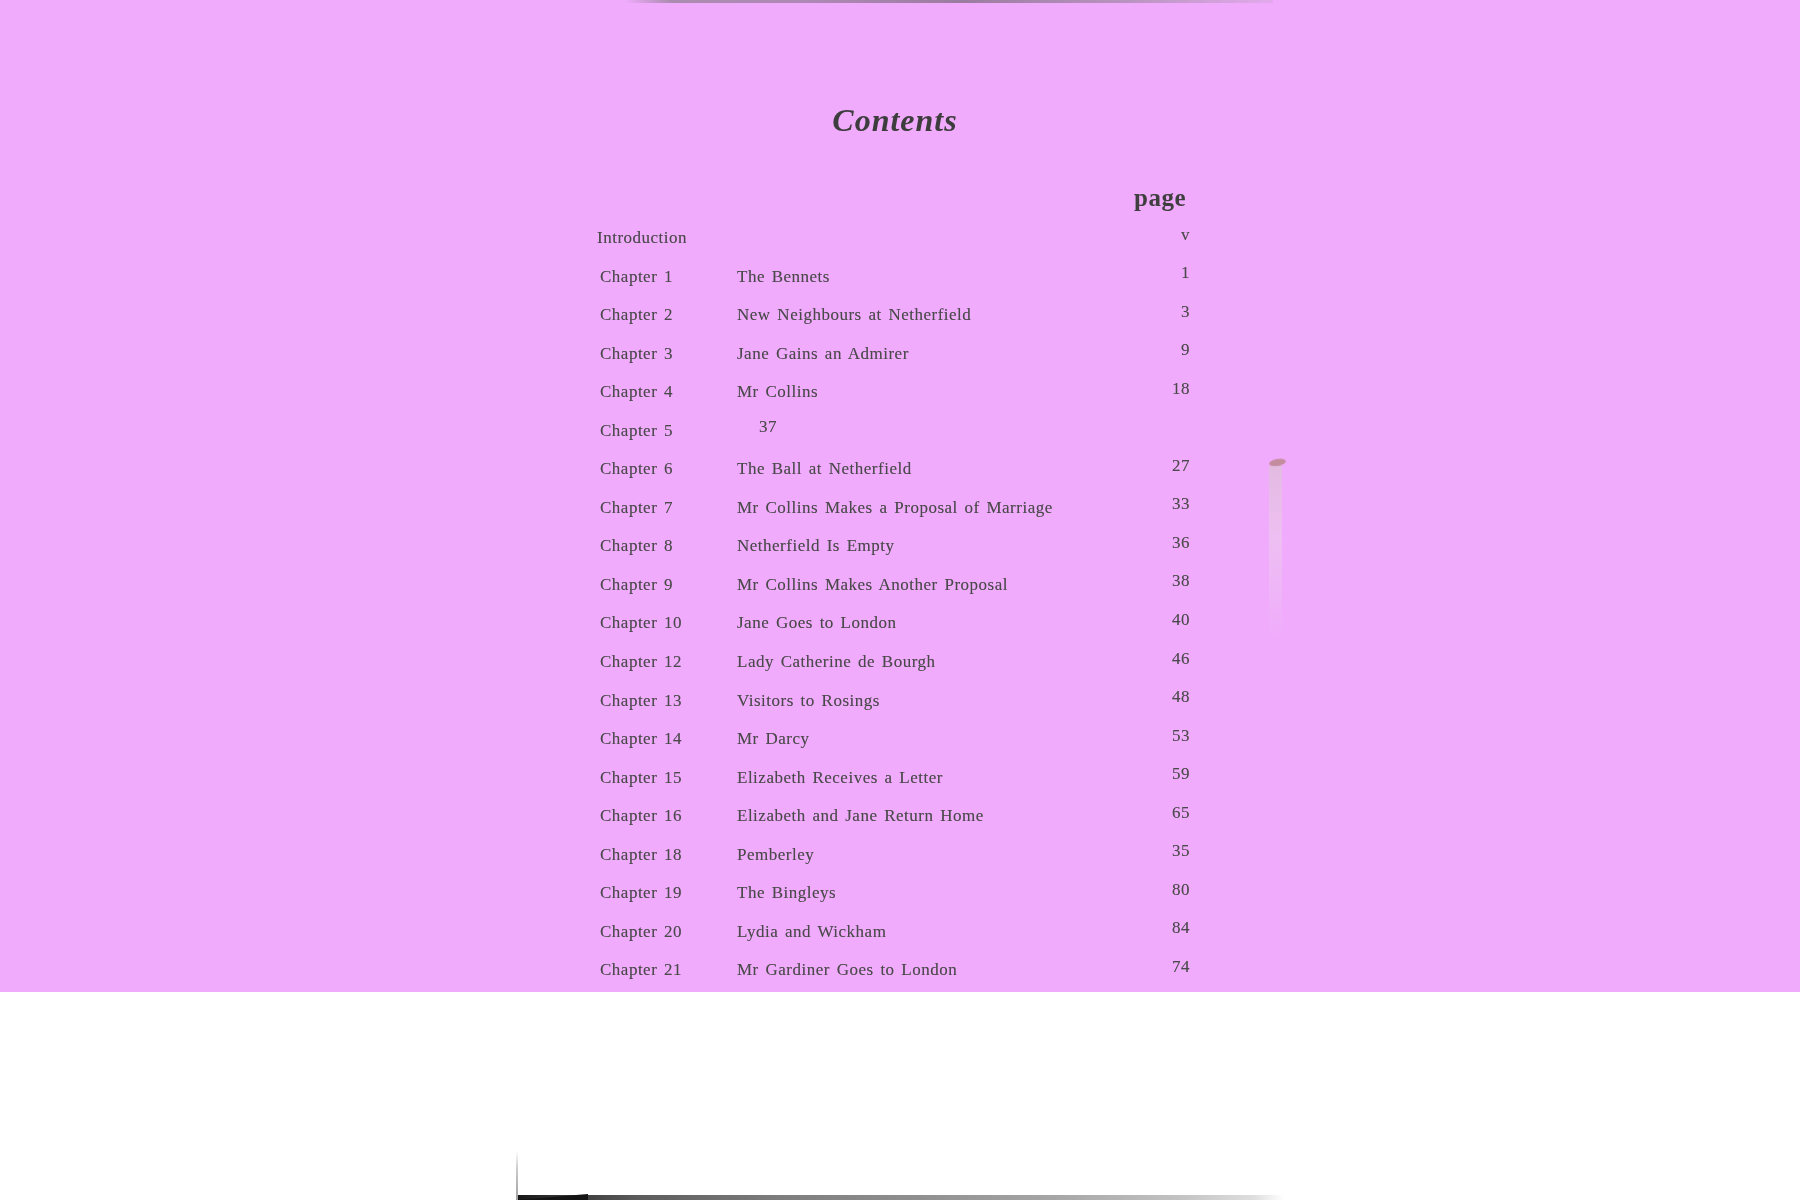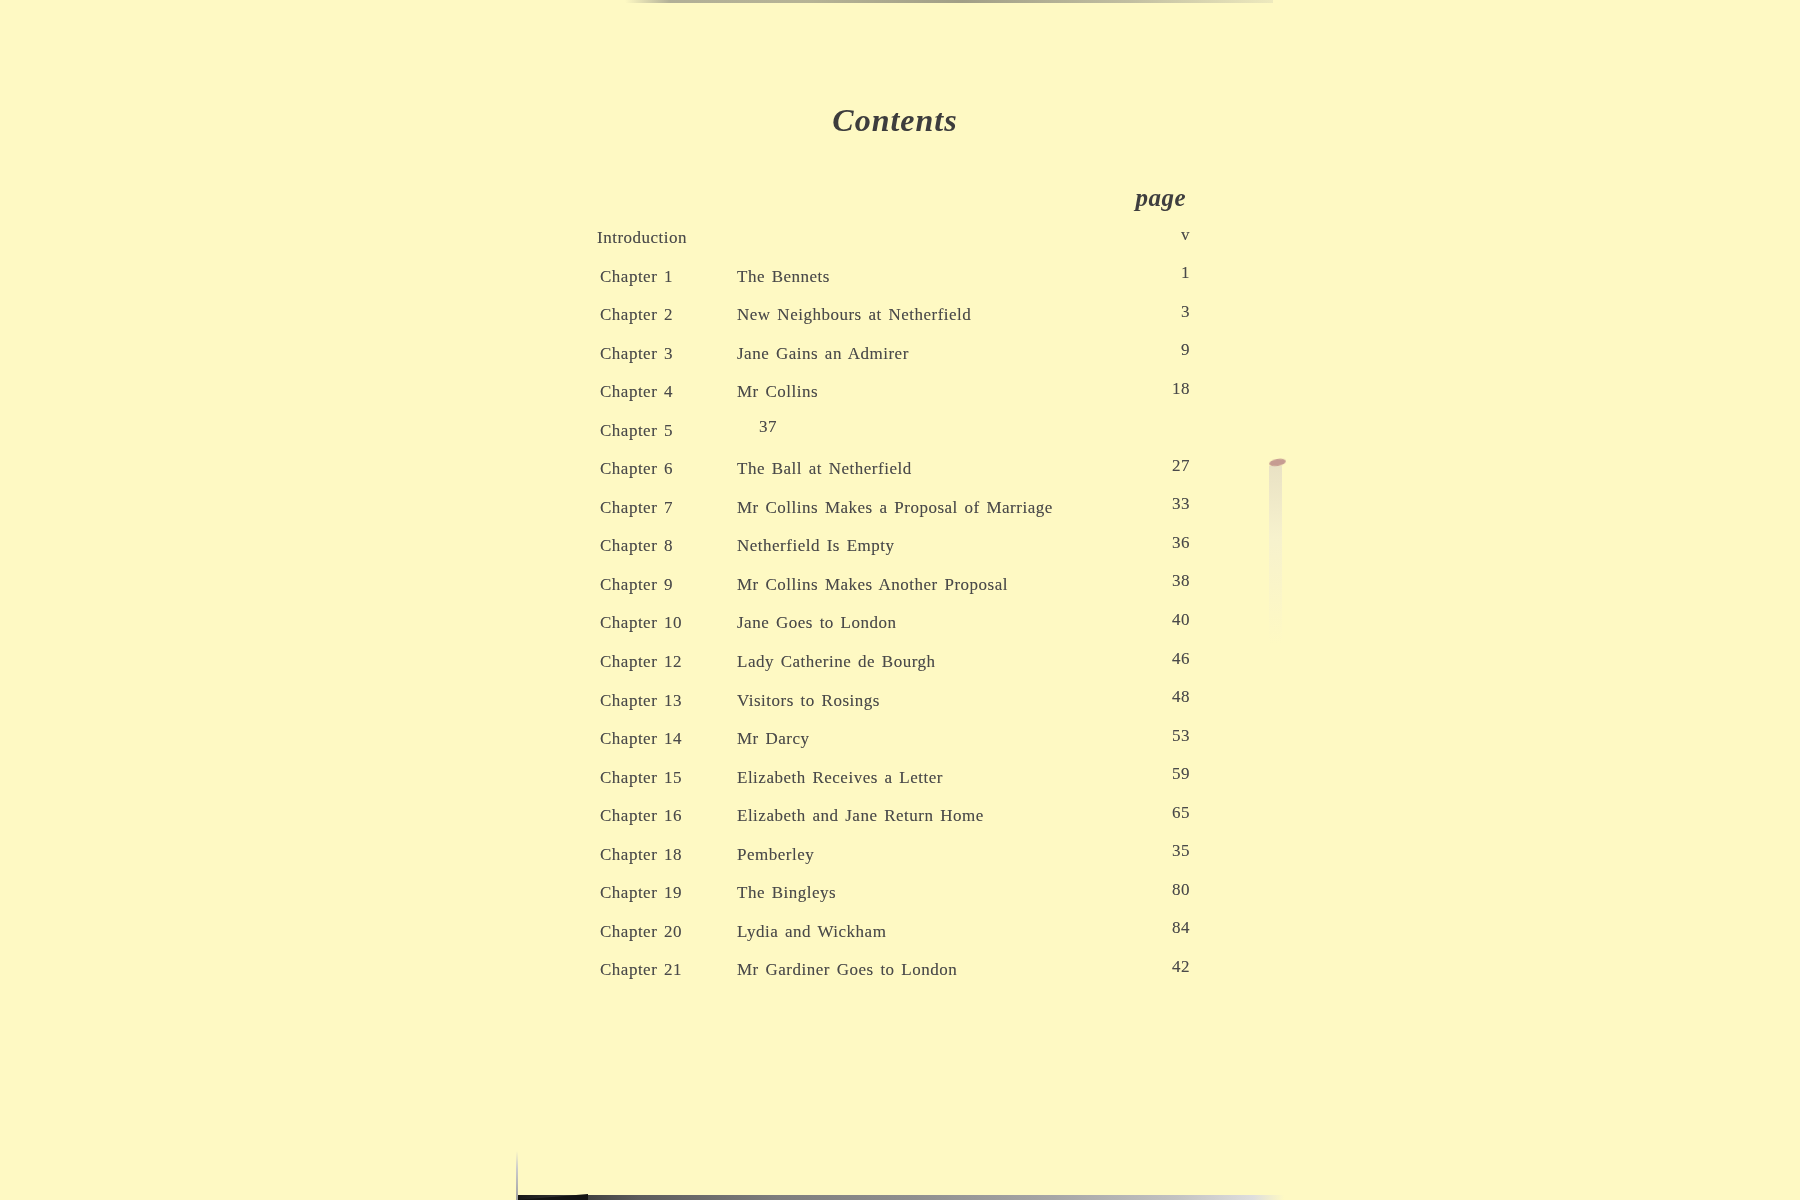--- a/index.html
+++ b/index.html
@@ -5,22 +5,22 @@
   * { margin: 0; padding: 0; box-sizing: border-box; }
   html, body { width: 1800px; height: 1200px; }
   body {
     font-family: "Liberation Serif", "DejaVu Serif", serif;
     background: #ffffff;
     overflow: hidden;
   }
   .scan-page {
     position: relative;
     width: 1800px;
-    height: 1200px;
-    background: #fef9c3;
+    height: 992px;
+    background: #f0abfc;
     color: #474747;
   }
 
   
   .book-title {
     position: absolute;
     left: 600px;
     top: 101px;
     width: 590px;
     text-align: center;
@@ -35,21 +35,20 @@
     position: absolute;
     left: 600px;
     top: 184px;
     width: 586px;
     text-align: right;
     font-size: 25px;
     line-height: 28px;
     font-weight: bold;
     letter-spacing: 0.5px;
     color: #3f3f3f;
-    font-style: italic;
   }
   .toc {
     position: absolute;
     left: 600px;
     top: 219px;
     width: 590px;
     font-size: 17px;
     letter-spacing: 0.5px;
     word-spacing: 2px;
     color: #4a4a4a;
@@ -219,17 +218,17 @@
       <span class="col-page">80</span>
     </div>
       <div class="toc-row">
       <span class="col-chapter">Chapter 20</span>
       <span class="col-title">Lydia and Wickham</span>
       <span class="col-page">84</span>
     </div>
       <div class="toc-row">
       <span class="col-chapter">Chapter 21</span>
       <span class="col-title">Mr Gardiner Goes to London</span>
-      <span class="col-page">42</span>
+      <span class="col-page">74</span>
     </div>
     </div>
 
 </div>
 
 </body></html>

